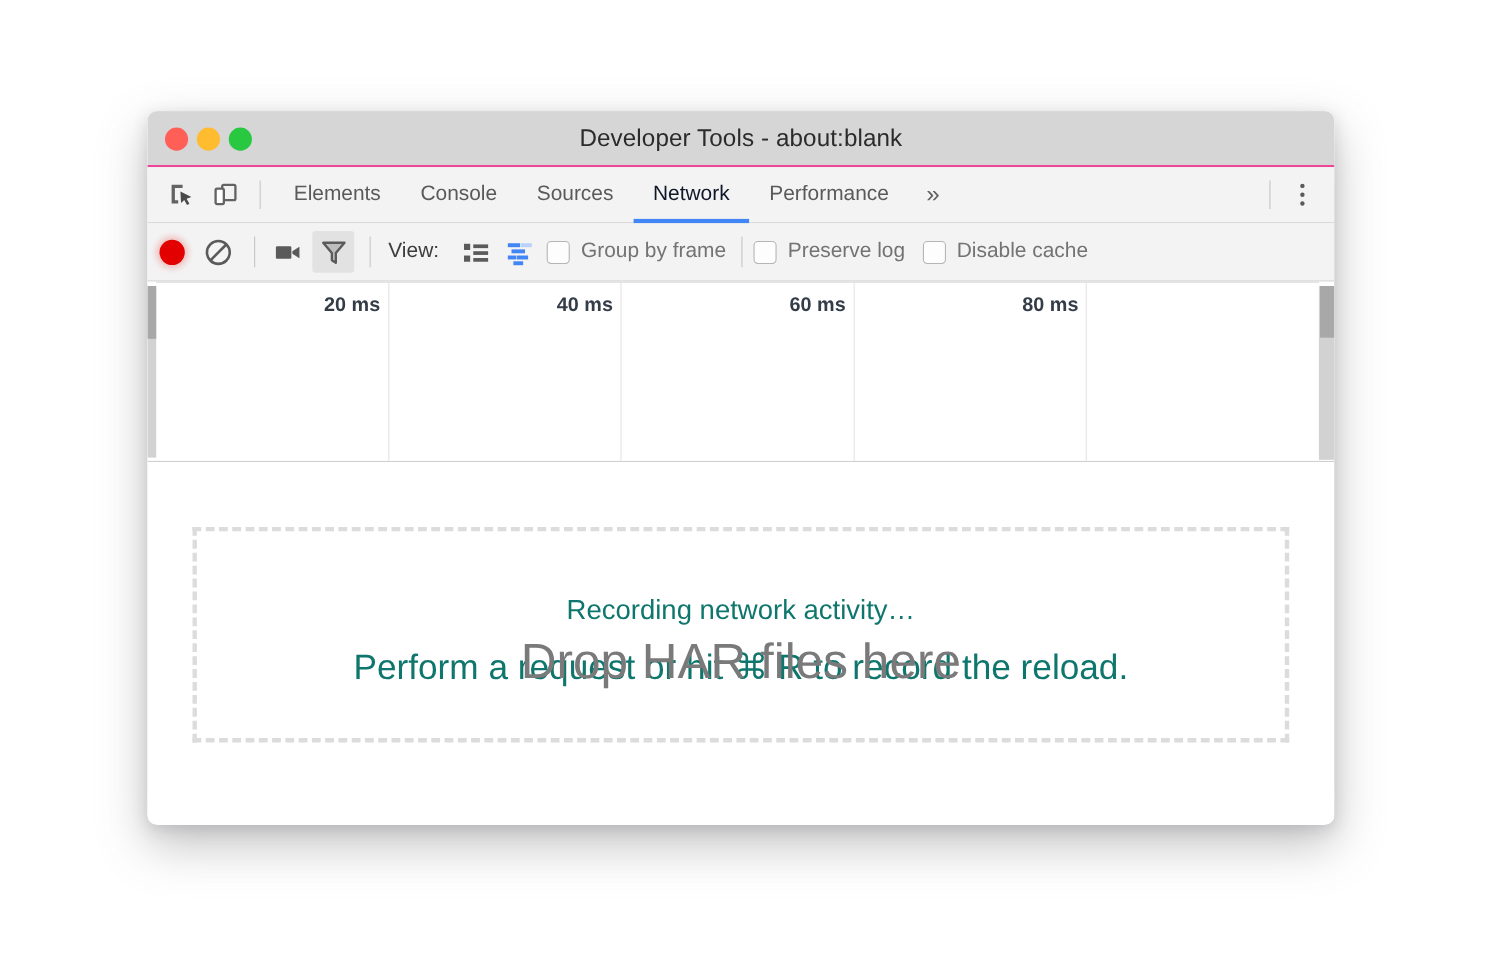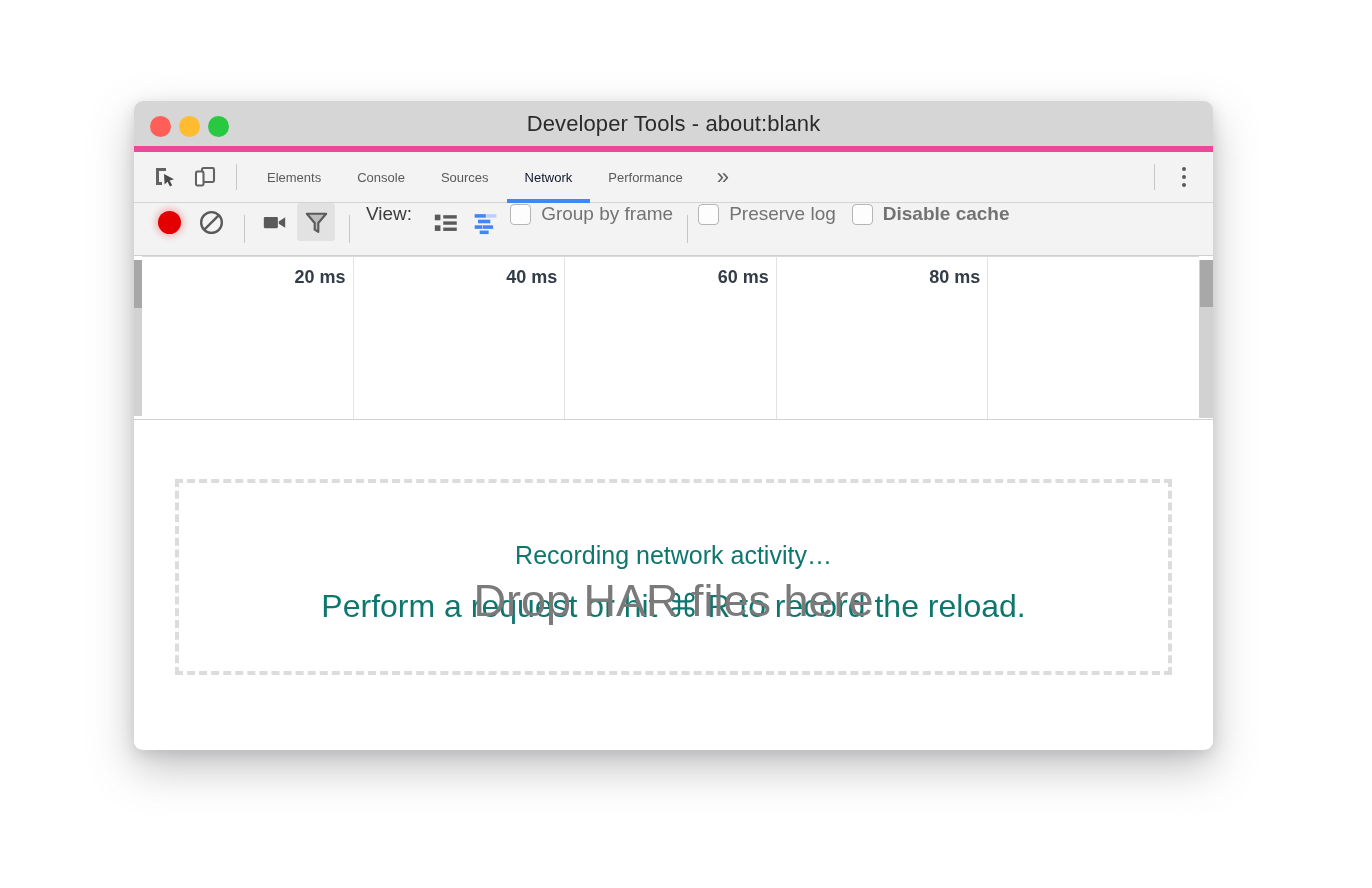--- a/index.html
+++ b/index.html
@@ -31,21 +31,21 @@
     box-shadow: 0 18px 44px rgba(90,90,95,0.36),
                 0 4px 14px rgba(90,90,95,0.18);
     overflow: hidden;
   }
 
   
   .titlebar {
     position: relative;
     height: 51px;
     background: #d6d6d6;
-    border-bottom: 6px solid #ec4899;
+    border-bottom: 2px solid #ec4899;
     display: flex;
     align-items: center;
   }
   .traffic {
     position: absolute;
     left: 16px;
     top: 0;
     height: 51px;
     display: flex;
     align-items: center;
@@ -94,21 +94,21 @@
   }
   .tabs {
     display: flex;
     align-items: stretch;
   }
   .tab {
     position: relative;
     display: flex;
     align-items: center;
     padding: 0 18px;
-    font-size: 13px;
+    font-size: 19px;
     color: #5a5a5a;
     white-space: nowrap;
     user-select: none;
   }
   .tab.active { color: #0f172a; }
   .tab.active::after {
     content: "";
     position: absolute;
     left: 0; right: 0; bottom: -1px;
     height: 4px;
@@ -131,22 +131,22 @@
   }
   .kebab i { width: 4px; height: 4px; border-radius: 50%; background: #5a5a5a; display: block; }
 
   
   .nettoolbar {
     position: relative;
     height: 53px;
     background: #f3f3f3;
     border-bottom: 1px solid #cfcfcf;
     display: flex;
-    align-items: flex-start;
-    padding-left: 16px;
+    align-items: center;
+    padding-left: 3px;
     overflow: hidden;
   }
   .nettoolbar .vsep { margin: 12px 10px; }
   .tb-btn {
     width: 38px; height: 38px;
     display: flex; align-items: center; justify-content: center;
     border-radius: 3px;
     margin-right: 4px;
   }
   .tb-btn.pressed { background: #e2e2e2; }
@@ -388,21 +388,21 @@
         <span class="cb-label">Group by frame</span>
       </div>
 
       <div class="vsep"></div>
 
       <div class="cb-wrap">
         <span class="cbox"></span>
         <span class="cb-label">Preserve log</span>
       </div>
 
-      <div class="cb-wrap" style="margin-left:12px;font-weight:bold;">
+      <div class="cb-wrap" style="margin-left:12px;">
         <span class="cbox"></span>
         <span class="cb-label">Disable cache</span>
       </div>
     </div>
 
     <div class="overview">
       <div class="ruler-top"></div>
 
       <div class="sb-left">
         <i></i>

